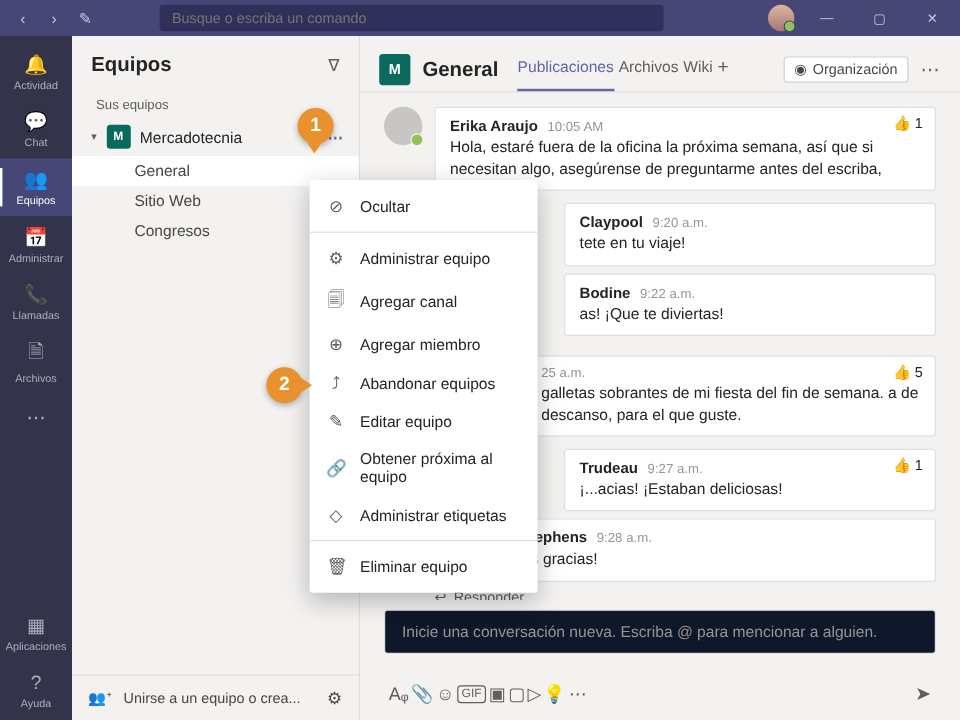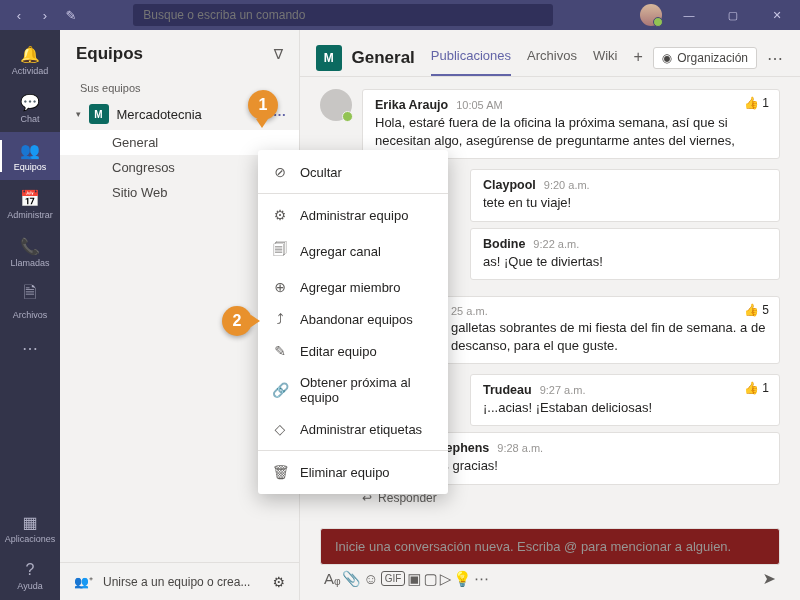--- a/index.html
+++ b/index.html
@@ -33,21 +33,21 @@
 .more-dots { margin-left: auto; color: #6264a7; font-weight: 700; letter-spacing: 1px; cursor: pointer; }
 .channel { padding: 5px 0 5px 52px; font-size: 13px; color: #484644; cursor: pointer; }
 .channel.active { background: #fff; font-weight: 400; }
 .sidebar-footer { margin-top: auto; border-top: 1px solid #e1dfdd; display: flex; align-items: center; gap: 10px; padding: 10px 14px; color: #484644; font-size: 12px; }
 .sidebar-footer .gear { margin-left: auto; font-size: 14px; }
 
 .main { flex: 1; background: #f3f2f1; display: flex; flex-direction: column; min-width: 0; }
 .chdr { display: flex; align-items: center; gap: 10px; padding: 10px 16px 0; border-bottom: 1px solid #e1dfdd; background: #f3f2f1; }
 .chdr .tile { width: 26px; height: 26px; border-radius: 3px; background: #0b6a60; color:#fff; font-size:12px; font-weight:600; display:flex; align-items:center; justify-content:center; }
 .chdr h2 { font-size: 17px; font-weight: 700; color: #252423; }
-.tabs { display: flex; gap: 16px; margin-left: 6px; }
+.tabs { display: flex; gap: 4px; margin-left: 6px; }
 .tab { font-size: 13px; color: #605e5c; padding: 8px 0 10px; cursor: pointer; }
 .tab.active { color: #6264a7; border-bottom: 2px solid #6264a7; }
 .tab.plus { font-size: 16px; }
 .chdr-right { margin-left: auto; display: flex; align-items: center; gap: 10px; }
 .org-btn { font-size: 12px; color: #484644; border: 1px solid #d2d0ce; background: #fff; border-radius: 3px; padding: 3px 8px; display:flex; align-items:center; gap:5px; }
 .hdr-more { font-size: 16px; color: #605e5c; letter-spacing: 1px; }
 
 .feed { flex: 1; overflow: hidden; padding: 12px 20px 8px 20px; position: relative; font-size: 13px; color: #252423; }
 .msg { display: flex; gap: 10px; margin-bottom: 10px; }
 .ava { width: 32px; height: 32px; border-radius: 50%; background: #c8c6c4; position: relative; flex-shrink: 0; }
@@ -55,21 +55,21 @@
 .bubble { background: #fff; border: 1px solid #e1dfdd; border-radius: 3px; padding: 8px 12px; min-width: 0; flex: 1; position: relative; }
 .mh { display: flex; align-items: baseline; gap: 8px; }
 .mh .name { font-weight: 600; font-size: 12.5px; }
 .mh .time { font-size: 11px; color: #979593; }
 .body { font-size: 13px; line-height: 1.4; margin-top: 2px; }
 .react { position: absolute; top: 6px; right: 10px; font-size: 12px; display:flex; align-items:center; gap:3px; }
 .reply-row { display: flex; align-items: center; gap: 6px; margin: 4px 0 12px 42px; font-size: 12px; color: #605e5c; }
 .reply-msg { display: flex; gap: 8px; margin-left: 32px; margin-bottom: 6px; align-items: flex-start; }
 .reply-msg .ava { width: 26px; height: 26px; }
 .compose { padding: 8px 20px 12px; }
-.compose-box { background: #7f1d1d; border: 1px solid #e1dfdd; border-radius: 3px; padding: 10px 14px; font-size: 13px; color: #979593; margin-bottom: 4px; }
+.compose-box { background: #0f172a; border: 1px solid #e1dfdd; border-radius: 3px; padding: 10px 14px; font-size: 13px; color: #979593; margin-bottom: 23px; }
 .compose-icons { display: flex; align-items: center; gap: 2px; color: #605e5c; font-size: 15px; padding: 0 4px; }
 .compose-icons .send { margin-left: auto; font-size: 16px; }
 
 .ctx-menu { position: absolute; left: 258px; top: 150px; width: 190px; background: #fff; border-radius: 3px; box-shadow: 0 6px 20px rgba(0,0,0,0.25); padding: 6px 0; z-index: 50; font-size: 13px; color: #252423; }
 .ctx-item { display: flex; align-items: center; gap: 12px; padding: 8px 14px; cursor: pointer; }
 .ctx-sep { height: 1px; background: #e1dfdd; margin: 5px 0; }
 .ctx-icon { width: 16px; text-align: center; color: #605e5c; font-size: 14px; }
 
 .callout { position: absolute; width: 30px; height: 30px; border-radius: 50%; background: #e8912d; color: #fff; font-weight: 700; font-size: 16px; display: flex; align-items: center; justify-content: center; box-shadow: 0 2px 5px rgba(0,0,0,0.3); z-index: 60; }
 .callout.c1 { left: 248px; top: 90px; }
@@ -142,22 +142,22 @@
       <span class="filter-icon">∇</span>
     </div>
     <div class="section-label">Sus equipos</div>
     <div class="team-row">
       <span class="caret">▾</span>
       <span class="team-tile">M</span>
       <span>Mercadotecnia</span>
       <span class="more-dots">⋯</span>
     </div>
     <div class="channel active">General</div>
+    <div class="channel">Sitio Web</div>
     <div class="channel">Congresos</div>
-    <div class="channel">Sitio Web</div>
     <div class="sidebar-footer">
       <span>👥⁺</span>
       <span>Unirse a un equipo o crea...</span>
       <span class="gear">⚙</span>
     </div>
   </div>
 
   <div class="main">
     <div class="chdr">
       <span class="tile">M</span>
@@ -178,21 +178,21 @@
     </div>
 
     <div class="feed">
       <div class="msg">
         <div class="ava"></div>
         <div class="bubble">
           <div class="mh">
               <span class="name">Erika Araujo</span>
               <span class="time">10:05 AM</span>
             </div>
-          <div class="body">Hola, estaré fuera de la oficina la próxima semana, así que si necesitan algo, asegúrense de preguntarme antes del viernes,</div>
+          <div class="body">Hola, estaré fuera de la oficina la próxima semana, así que si necesitan algo, asegúrense de preguntarme antes del escriba,</div>
           <div class="react">👍 <span>1</span></div>
         </div>
       </div>
       <div class="reply-msg" style="margin-left:150px;">
         <div class="bubble" style="flex:1;">
           <div class="mh">
               <span class="name">Claypool</span>
               <span class="time">9:20 a.m.</span>
             </div>
           <div class="body">tete en tu viaje!</div>

